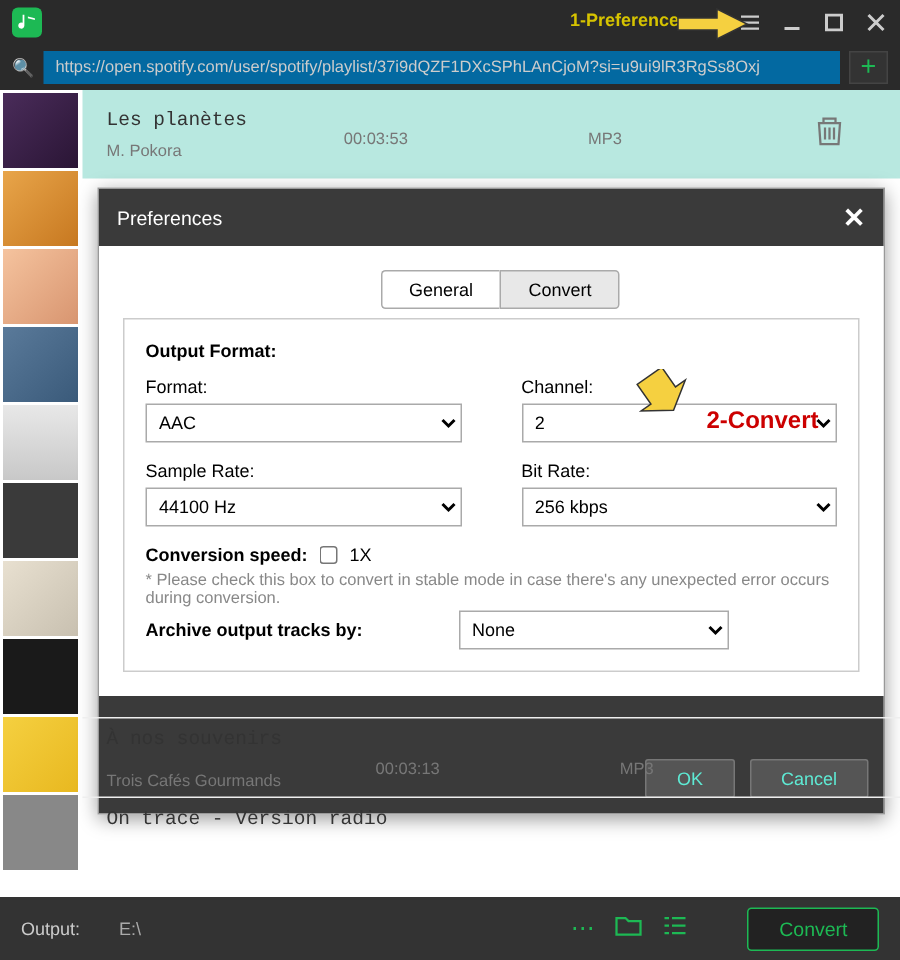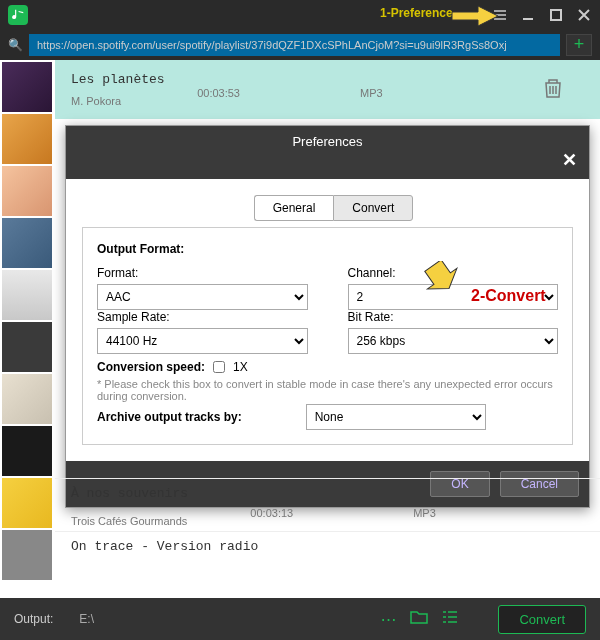--- a/index.html
+++ b/index.html
@@ -30,52 +30,52 @@
   .t7 { background: linear-gradient(135deg,#e8e0d0,#c8c0b0); }
   .t8 { background: #1a1a1a; }
   .t9 { background: linear-gradient(135deg,#f5d040,#e8b820); }
   .t10 { background: #888; }
   
   .content { flex: 1; position: relative; }
   .track-hl { background: #b8e8e0; padding: 12px 16px; display: flex; align-items: center; }
   .track-col { display: flex; flex-direction: column; }
   .track-title { font-family: "Courier New", monospace; font-size: 13px; color: #333; }
   .track-artist { font-size: 11px; color: #777; margin-top: 8px; }
-  .track-dur { font-size: 11px; color: #777; margin-left: 76px; }
+  .track-dur { font-size: 11px; color: #777; margin-left: 108px; }
   .track-fmt { font-size: 11px; color: #777; margin-left: 120px; }
   .trash { margin-left: auto; margin-right: 20px; }
   
   .track-row { padding: 4px 16px; border-top: 1px solid #eee; }
   .track-row .track-meta { display: flex; margin-top: 6px; }
   
   .modal-overlay { position: absolute; left: 10px; top: 65px; right: 10px; height: 400px; }
   .modal { background: #fff; border: 1px solid #999; box-shadow: 0 3px 12px rgba(0,0,0,0.4); }
-  .modal-header { background: #3a3a3a; color: #fff; padding: 8px 12px; display: flex; align-items: center; font-size: 13px; flex-direction: column; }
+  .modal-header { background: #3a3a3a; color: #fff; padding: 8px 12px; display: flex; align-items: center; font-size: 13px; }
   .modal-close { margin-left: auto; color: #fff; font-size: 18px; cursor: pointer; font-weight: bold; }
   .modal-body { padding: 16px; background: #fff; position: relative; }
   .tabs { display: flex; justify-content: center; margin-bottom: 6px; }
   .tab { padding: 5px 18px; border: 1px solid #aaa; background: #fff; font-size: 12px; cursor: pointer; }
   .tab.active { background: #e8e8e8; }
   .tab:first-child { border-radius: 3px 0 0 3px; border-right: none; margin-left: 12px; }
   .tab:last-child { border-radius: 0 3px 3px 0; }
   
   .panel { border: 1px solid #ccc; padding: 14px; }
   .section-label { font-size: 12px; font-weight: bold; margin-bottom: 10px; }
-  .row2 { display: flex; gap: 40px; }
+  .row2 { display: flex; gap: 40px; margin-bottom: 12px; }
   .field { flex: 1; }
   .field-label { font-size: 12px; margin-bottom: 4px; }
   .select { width: 100%; padding: 4px; border: 1px solid #aaa; font-size: 12px; background: #fff; }
   .speed-row { display: flex; align-items: center; gap: 8px; margin-top: 6px; }
   .speed-row input[type=checkbox] { width: 12px; height: 12px; }
   .hint { font-size: 11px; color: #888; margin-top: 4px; }
   .archive-row { display: flex; align-items: center; gap: 64px; margin-top: 2px; }
   .archive-row .select { width: 180px; }
   
   .modal-footer { background: #3a3a3a; padding: 10px; display: flex; justify-content: flex-end; gap: 10px; }
-  .mbtn { padding: 5px 20px; background: #555; color: #c4b5fd; border: 1px solid #777; font-size: 12px; cursor: pointer; border-radius: 2px; }
+  .mbtn { padding: 5px 20px; background: #555; color: #5eead4; border: 1px solid #777; font-size: 12px; cursor: pointer; border-radius: 2px; margin-top: 32px; }
   
   .annot-conv { position: absolute; left: 405px; top: 108px; color: #c00; font-size: 16px; font-weight: bold; }
   .annot-ok { position: absolute; left: 310px; top: 435px; color: #c00; font-size: 12px; font-weight: bold; }
   .arrow2 { position: absolute; left: 355px; top: 82px; }
   .arrow3 { position: absolute; left: 345px; top: 435px; }
   
   .bottombar { position: absolute; bottom: 0; left: 0; right: 0; height: 42px; background: #333; display: flex; align-items: center; padding: 0 14px; gap: 20px; }
   .out-label { color: #ccc; font-size: 12px; }
   .out-path { color: #aaa; font-size: 12px; margin-left: 6px; }
   .bb-icons { margin-left: auto; display: flex; gap: 14px; align-items: center; }

